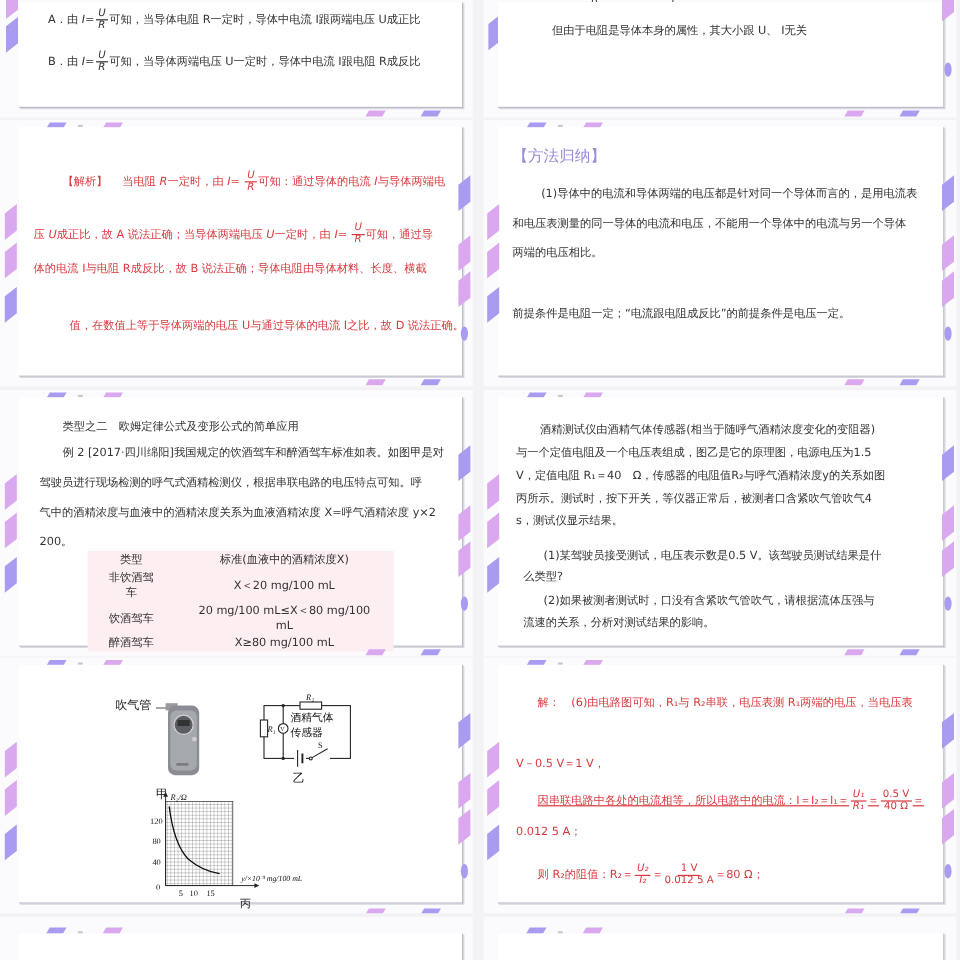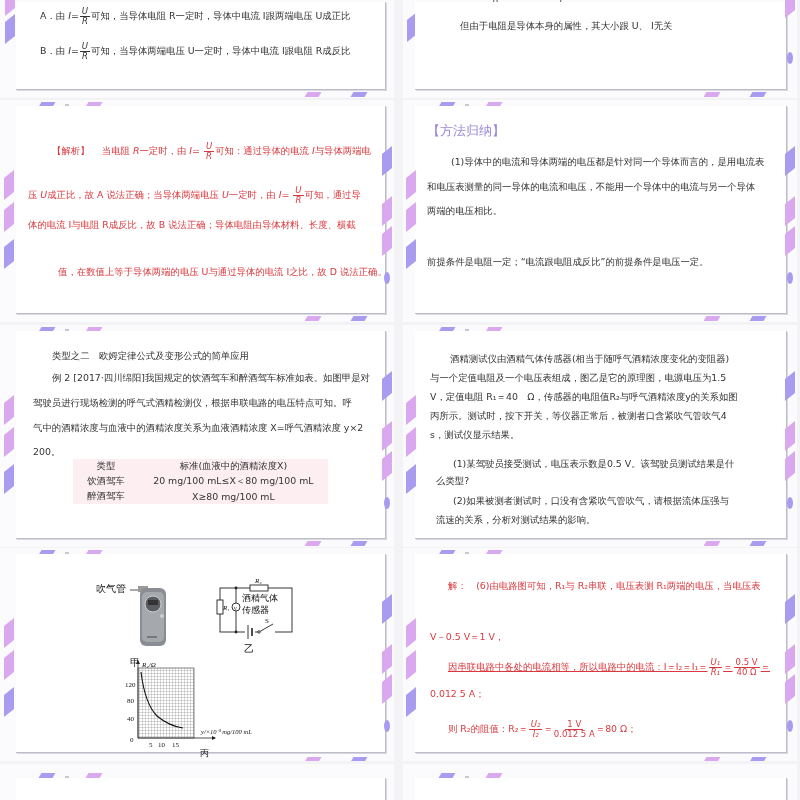--- a/index.html
+++ b/index.html
@@ -143,20 +143,24 @@
   <div class="txt" style="left:33px;top:98px;">气中的酒精浓度与血液中的酒精浓度关系为血液酒精浓度 X=呼气酒精浓度 y×2</div>
   <div class="txt" style="left:33px;top:122px;">200。</div>
 
   <table class="std" style="left:73px;top:134px;width:255px;">
     <tbody>
         <tr>
       <td>类型</td>
       <td>标准(血液中的酒精浓度X)</td>
     </tr>
     <tr>
+      <td>非饮酒驾车</td>
+      <td>X＜20 mg/100 mL</td>
+    </tr>
+    <tr>
       <td>饮酒驾车</td>
       <td>20 mg/100 mL≤X＜80 mg/100 mL</td>
     </tr>
     <tr>
       <td>醉酒驾车</td>
       <td>X≥80 mg/100 mL</td>
     </tr>
   </tbody>
     </table>
   <div class="tab s-pink" style="left:306px;top:216px;"></div>

